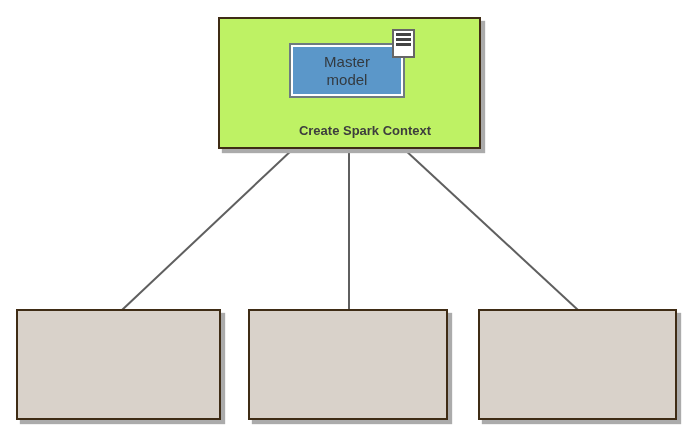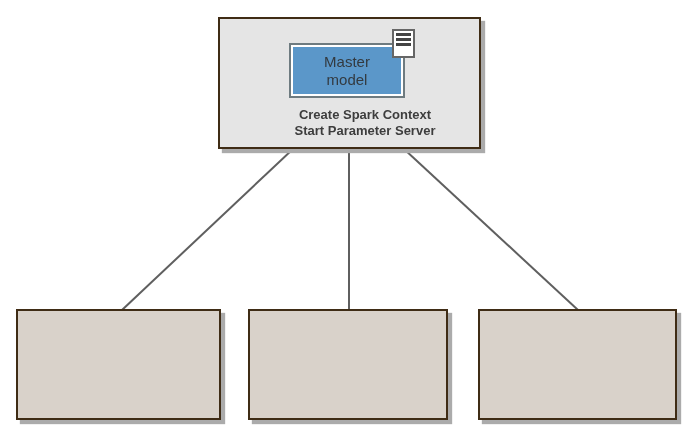--- a/index.html
+++ b/index.html
@@ -77,38 +77,37 @@
 <body>
 
 <div class="canvas">
 
   <svg class="connectors" viewBox="0 0 700 440" xmlns="http://www.w3.org/2000/svg">
     <line x1="293" y1="149" x2="122" y2="310" stroke-width="2" stroke="#5f5f5f"></line>
     <line x1="349" y1="149" x2="349" y2="310" stroke-width="2" stroke="#5f5f5f"></line>
     <line x1="404" y1="149" x2="578" y2="310" stroke-width="2" stroke="#5f5f5f"></line>
   </svg>
 
-  <div class="node master" style="background-color: #e5e5e5; border-color: rgb(63, 44, 21); text-decoration: underline;">
+  <div class="node master" style="background-color: #bef264; border-color: rgb(63, 44, 21); text-decoration: underline;">
 
     <div class="model-box" style="border-color: rgb(110, 123, 128); background-color: rgb(255, 255, 255);">
       <div class="model-inner" style="background-color: rgb(91, 151, 201);">
         <span>Master</span>
         <span>model</span>
       </div>
     </div>
 
     <div class="note-icon" style="border-color: rgb(102, 102, 102);">
       <i style="background-color: rgb(68, 68, 68);"></i>
       <i style="background-color: rgb(68, 68, 68);"></i>
       <i style="background-color: rgb(68, 68, 68);"></i>
     </div>
 
     <div class="caption" style="color: rgb(61, 61, 61);">
       <div>Create Spark Context</div>
-      <div>Start Parameter Server</div>
     </div>
   </div>
 
   <div class="node worker-1" style="background-color: rgb(217, 210, 202); border-color: rgb(63, 44, 21);"></div>
 
   <div class="node worker-2" style="background-color: rgb(217, 210, 202); border-color: rgb(63, 44, 21);"></div>
 
   <div class="node worker-3" style="background-color: rgb(217, 210, 202); border-color: rgb(63, 44, 21);"></div>
 
 </div>

